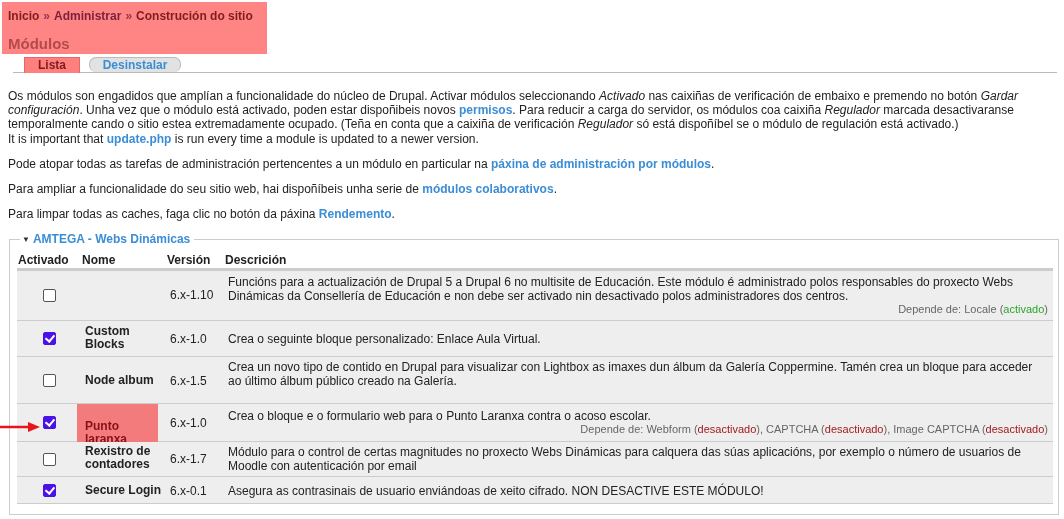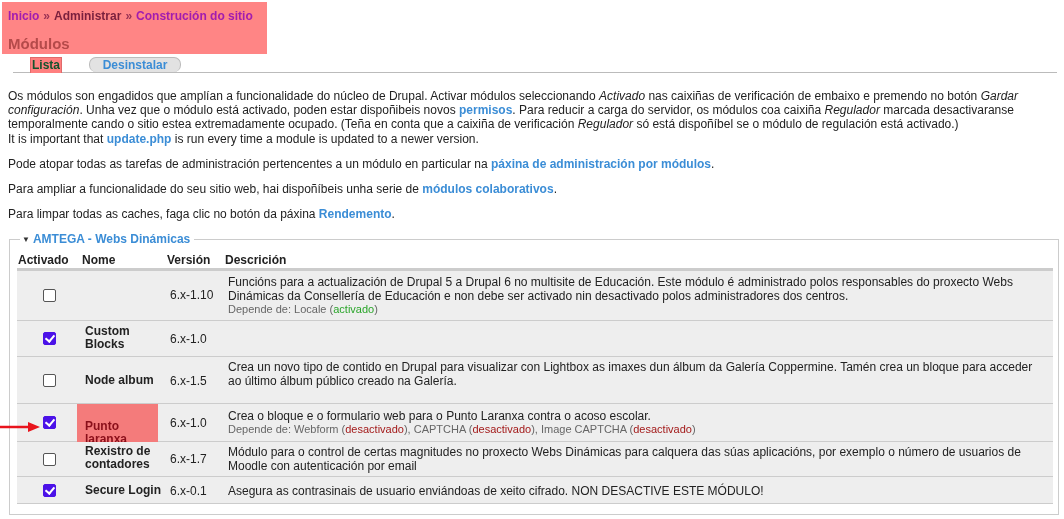--- a/index.html
+++ b/index.html
@@ -12,36 +12,36 @@
 
   .header-hl {
     position: absolute; left: 2px; top: 2px; width: 265px; height: 52px;
     background: #ff8585;
   }
   .breadcrumb {
     position: absolute; left: 8px; top: 9px; font-size: 12px; font-weight: bold;
     color: #9a3355; white-space: nowrap;
   }
   .breadcrumb .sep { color: #9a3355; margin: 0 4px; font-weight: bold; }
-  .breadcrumb .crumb { color: #a21caf; }
+  .breadcrumb .crumb { color: #7f1d1d; }
   .breadcrumb .crumb.dark { color: #7a1f3d; }
   .page-title {
     position: absolute; left: 8px; top: 35px; font-size: 15px; font-weight: bold;
     color: #b54a4a;
     text-align: center;
   }
 
   .tabs-line {
     position: absolute; left: 13px; top: 72px; width: 1044px; height: 1px; background: #bbb;
   }
   .tab {
     position: absolute; top: 57px; height: 15px; font-size: 12px; font-weight: bold;
     text-align: center; line-height: 14px; border: 1px solid #bbb; border-bottom: none;
   }
-  .tab-lista { left: 24px; width: 32px; background: #ff7f7f; color: #14532d; border-color: #e06a6a; height: 16px; margin-left: 6px; }
+  .tab-lista { left: 24px; width: 56px; background: #ff7f7f; color: #7f1d1d; border-color: #e06a6a; height: 16px; }
   .tab-desinstalar { left: 89px; width: 92px; background: #e2e2e2; color: #3b8dd6; border-radius: 7px; }
 
   .intro {
     position: absolute; left: 8px; top: 89px; width: 1050px; line-height: 14px; font-size: 12px;
   }
   .para { position: absolute; left: 8px; font-size: 12px; white-space: nowrap; }
 
   fieldset.group {
     position: absolute; left: 9px; top: 239px; width: 1050px; height: 276px;
     border: 1px solid #ccc; margin: 0; padding: 0;
@@ -68,21 +68,21 @@
   .cb.on::after {
     content: ""; position: absolute; left: 3px; top: 0px; width: 4px; height: 7px;
     border: solid #fff; border-width: 0 2px 2px 0; transform: rotate(40deg);
   }
   .name {
     position: absolute; left: 68px; font-weight: bold; font-size: 12px; line-height: 13px; color: #222;
   }
   .name.hl { background: #f47b7b; color: #8a0f1a; left: 60px; padding: 16px 8px; width: 81px; }
   .ver { position: absolute; left: 153px; font-size: 12px; }
   .desc { position: absolute; left: 211px; width: 820px; font-size: 12px; line-height: 14px; }
-  .dep { font-size: 11px; color: #666; line-height: 13px; }
+  .dep { font-size: 11px; color: #666; line-height: 13px; text-align: right; }
   .dep .on { color: #2aa52a; }
   .dep .off { color: #a31a1a; }
 
   .arrow { position: absolute; left: 0; top: 422px; width: 40px; height: 10px; }
 </style>
 </head>
 <body>
 
 <div class="header-hl"></div>
 <div class="breadcrumb">
@@ -128,20 +128,23 @@
   <div class="desc" style="top:4px">
     <div>Funcións para a actualización de Drupal 5 a Drupal 6 no multisite de Educación. Este módulo é administrado polos responsables do proxecto Webs Dinámicas da Consellería de Educación e non debe ser activado nin desactivado polos administradores dos centros.</div>
     <div class="dep"><span>Depende de: </span><span>Locale</span> (<span class="on">activado</span>)</div>
   </div>
 </div>
 
 <div class="row" style="top:321px;height:36px">
   <div class="cb on" style="top:11px"></div>
   <div class="name" style="top:4px;width:60px">Custom Blocks</div>
   <div class="ver" style="top:11px">6.x-1.0</div>
+  <div class="desc" style="top:11px">
+    <div>Crea o seguinte bloque personalizado: Enlace Aula Virtual.</div>
+  </div>
 </div>
 
 <div class="row" style="top:357px;height:47px">
   <div class="cb" style="top:17px"></div>
   <div class="name" style="top:17px;width:80px">Node album</div>
   <div class="ver" style="top:17px">6.x-1.5</div>
   <div class="desc" style="top:3px">
     <div>Crea un novo tipo de contido en Drupal para visualizar con Lightbox as imaxes dun álbum da Galería Coppermine. Tamén crea un bloque para acceder ao último álbum público creado na Galería.</div>
   </div>
 </div>

